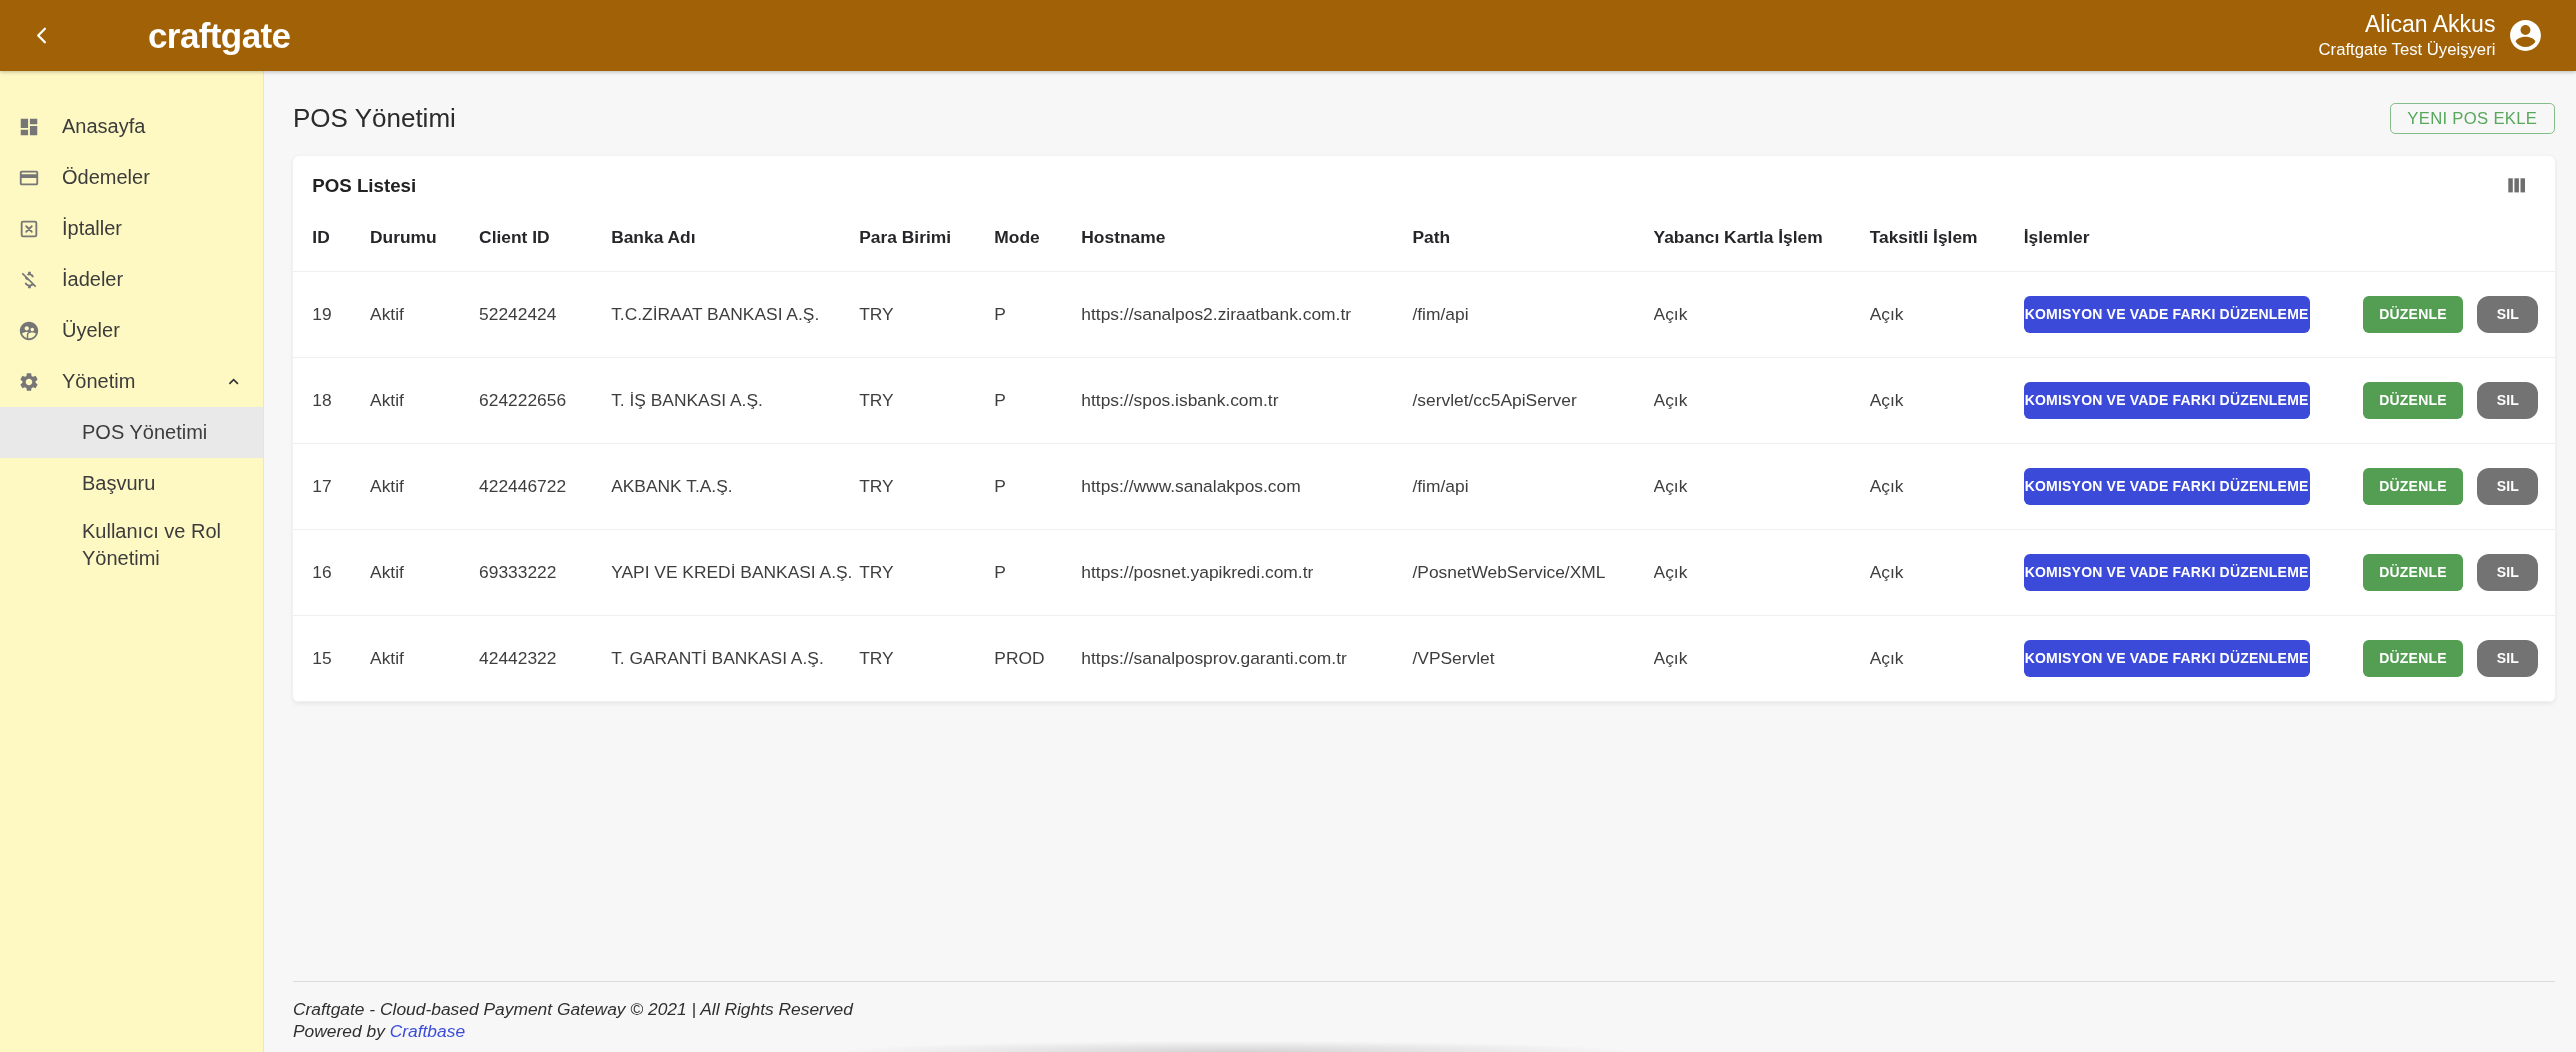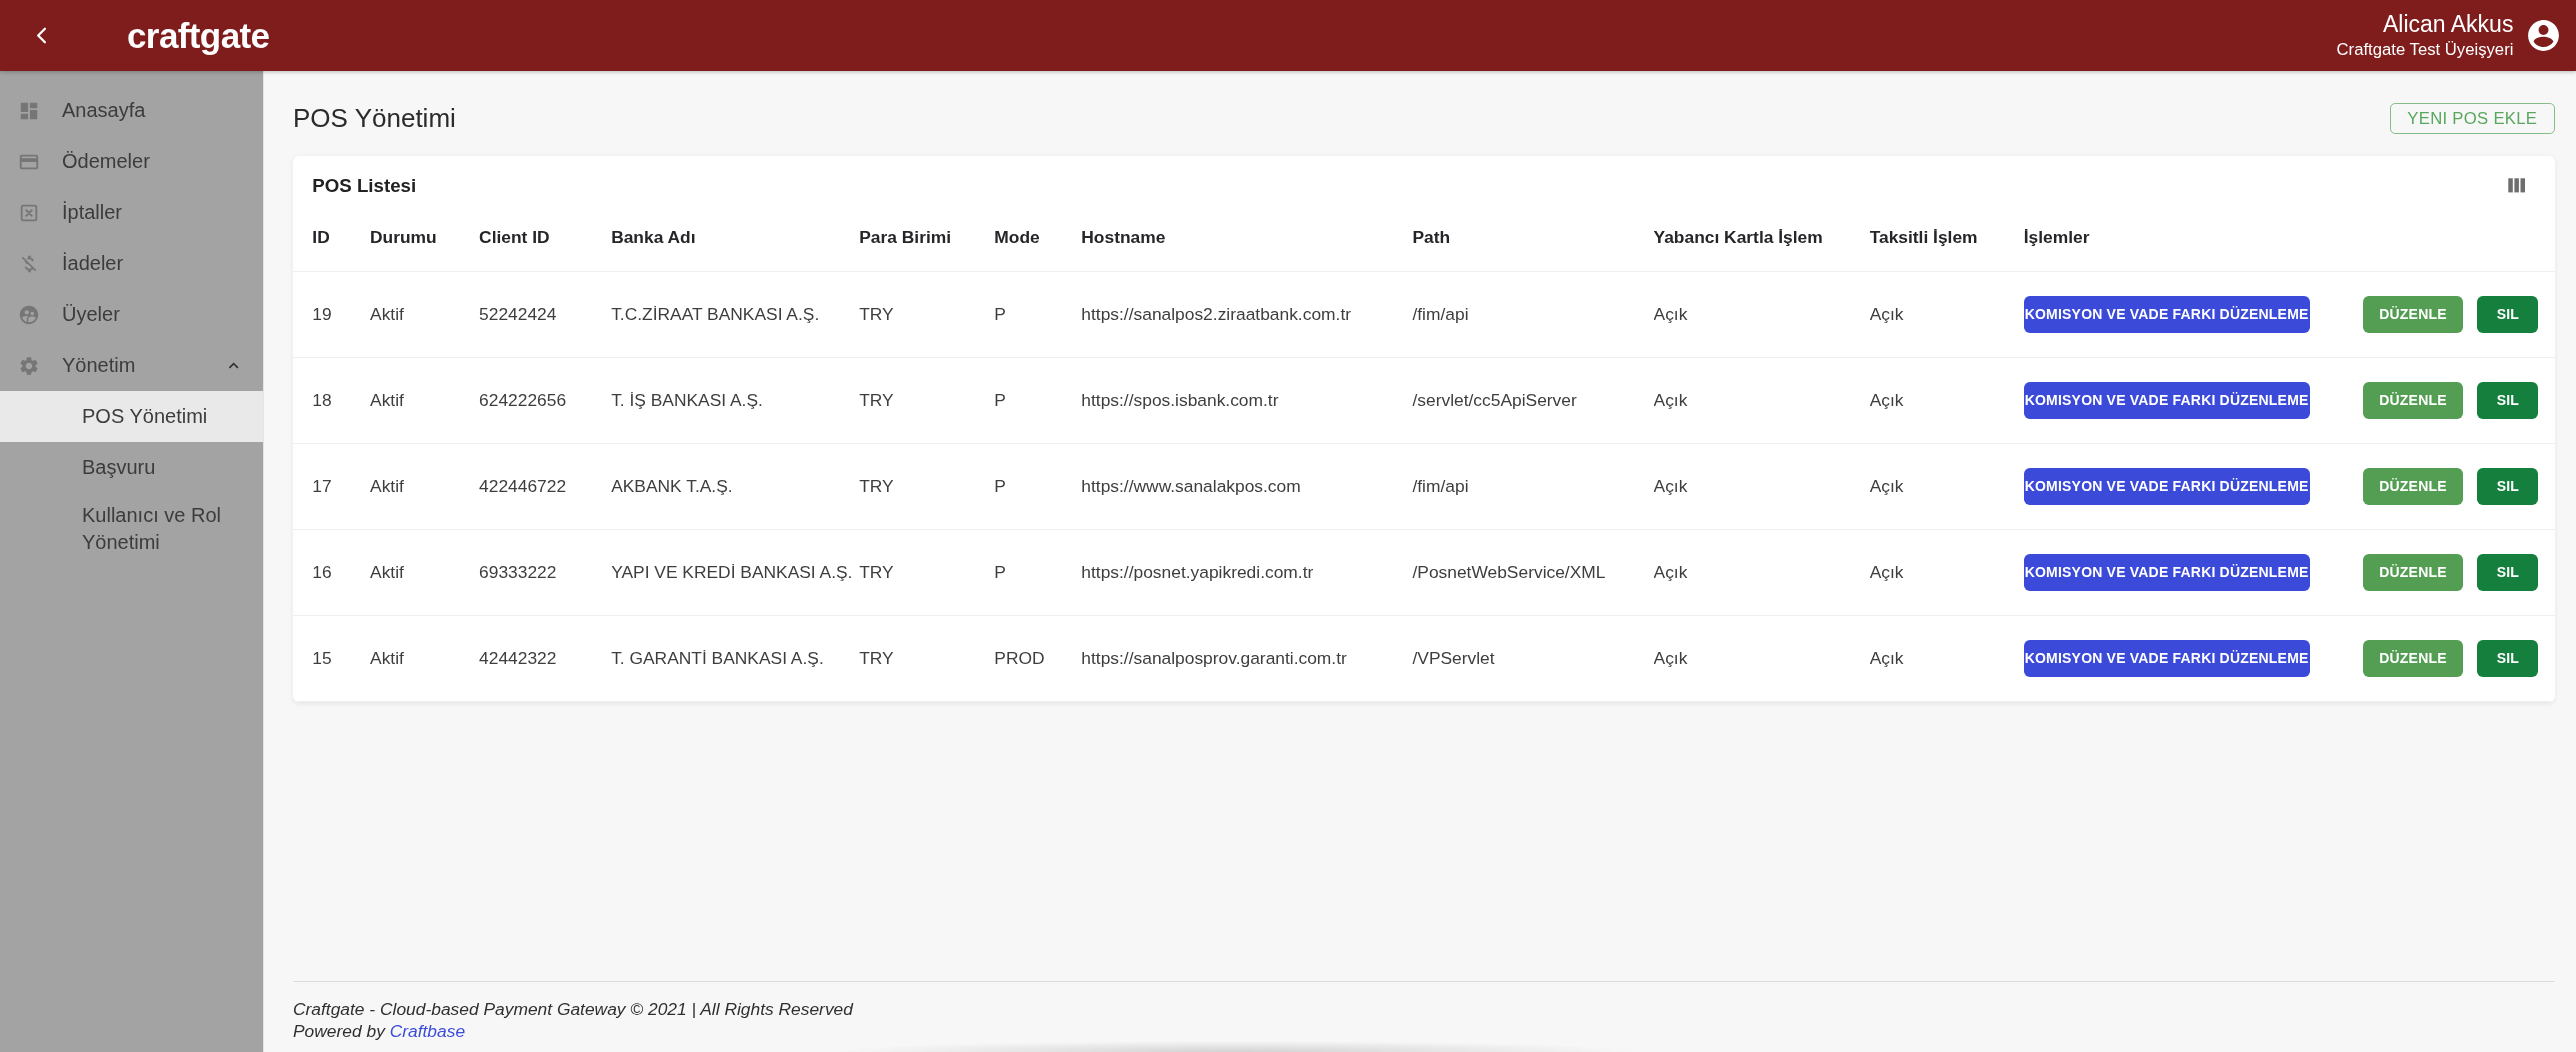--- a/index.html
+++ b/index.html
@@ -5,44 +5,44 @@
   * { margin:0; padding:0; box-sizing:border-box; }
   html,body { width:2576px; height:1052px; overflow:hidden; }
   body {
     font-family:"Liberation Sans", sans-serif;
     background:#f7f7f8;
     position:relative;
   }
 
   
   .topbar {
-    height:71px; background:#7f1d1d; color:#fff;
+    height:71px; background:#a16207; color:#fff;
     display:flex; align-items:center;
-    padding:0 14px 0 26px;
+    padding:0 32px 0 26px;
     box-shadow:0 1.3px 3.9px rgba(0,0,0,.25);
-    position:relative; z-index:10;
+    position:relative; z-index:10;gap:21px;
   }
   .back-btn { width:32px; height:32px; display:flex; align-items:center; justify-content:center; cursor:pointer; }
   .logo {
     font-size:35px; font-weight:700; letter-spacing:-0.6px;
     margin-left:69px; line-height:1;
   }
   .topbar-right { margin-left:auto; display:flex; align-items:center; gap:11.6px; }
   .user-block { text-align:right; line-height:1.15; }
   .user-name { font-size:23px; font-weight:400; }
   .user-org  { font-size:16.7px; font-weight:400; margin-top:2.6px; }
   .avatar { width:37px; height:37px; display:flex; align-items:center; justify-content:center; }
 
   
   .shell { display:flex; height:981px; }
 
   
   .sidebar {
-    width:264px; background:#a3a3a3; border-right:0.6px solid #e4e4e4;
-    padding-top:14px; flex-shrink:0;
+    width:264px; background:#fef9c3; border-right:0.6px solid #e4e4e4;
+    padding-top:30px; flex-shrink:0;
   }
   .nav-item {
     height:51px; display:flex; align-items:center;
     padding:0 19.3px 0 18px; gap:22px; cursor:pointer;
     color:#3c3c3c; font-size:20px;
   }
   .nav-item .nicon { width:22px; height:22px; color:#767676; flex-shrink:0; }
   .nav-item .chev { margin-left:auto; width:19.3px; height:19.3px; color:#2f2f2f; }
   .subnav-item {
     min-height:51px; display:flex; align-items:center;
@@ -94,21 +94,21 @@
   }
   .actions-cell { display:flex; align-items:center; gap:14px; }
   .btn {
     border:none; border-radius:5.8px; height:37px; color:#fff;
     font-size:14px; font-weight:700; letter-spacing:0.2px;
     padding:0 1px; cursor:pointer; white-space:nowrap;
     font-family:"Liberation Sans", sans-serif;
   }
   .btn-blue  { background:#3b4ad9; }
   .btn-green { background:#539e53; padding:0 16.7px;margin-left:39px; }
-  .btn-red   { background:#15803d; padding:0 19.3px; }
+  .btn-red   { background:#737373; padding:0 19.3px;border-radius:12px; }
 
   
   .content-footer {
     margin-top:auto; border-top:0.6px solid #dcdcdc;
     padding:15.4px 0 10.3px; font-size:17.4px; color:#2f2f2f; line-height:22px;font-style:italic;
   }
   .powered a, .powered .link { color:#3b4cd8; text-decoration:none; cursor:pointer; }
 
   .bottom-shadow {
     position:absolute; left:695px; bottom:0; width:1081px; height:15.4px;

